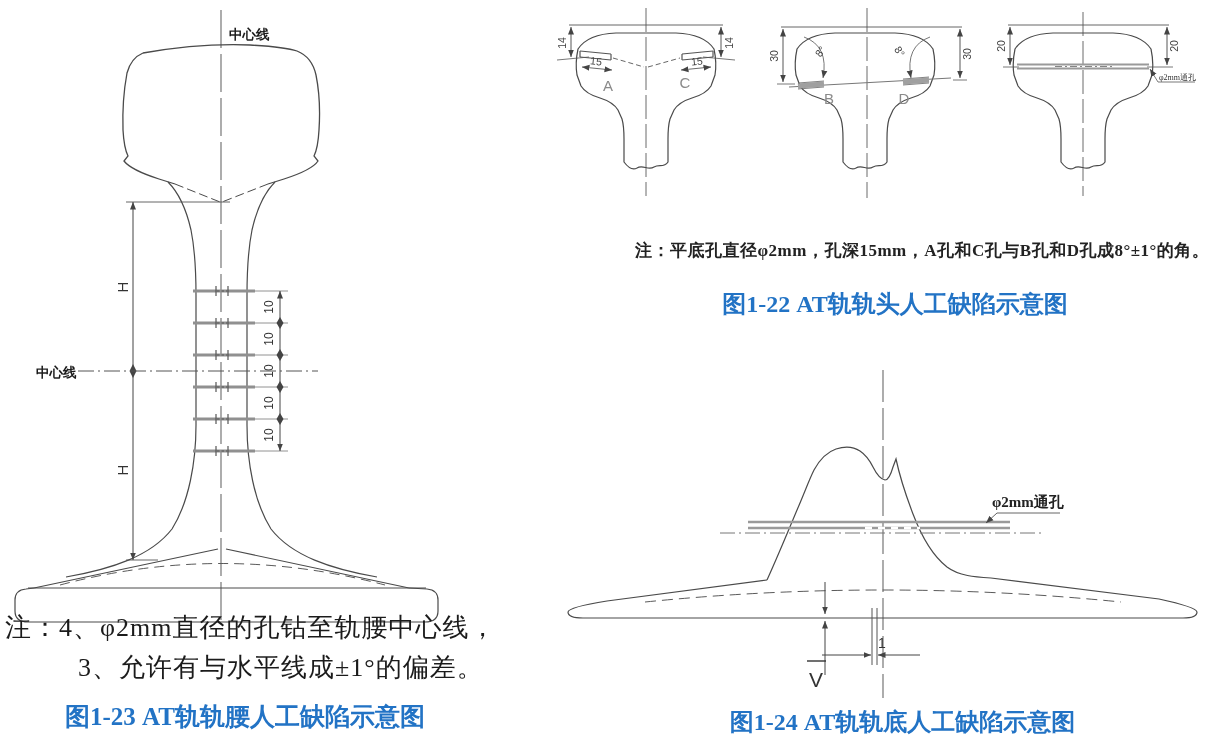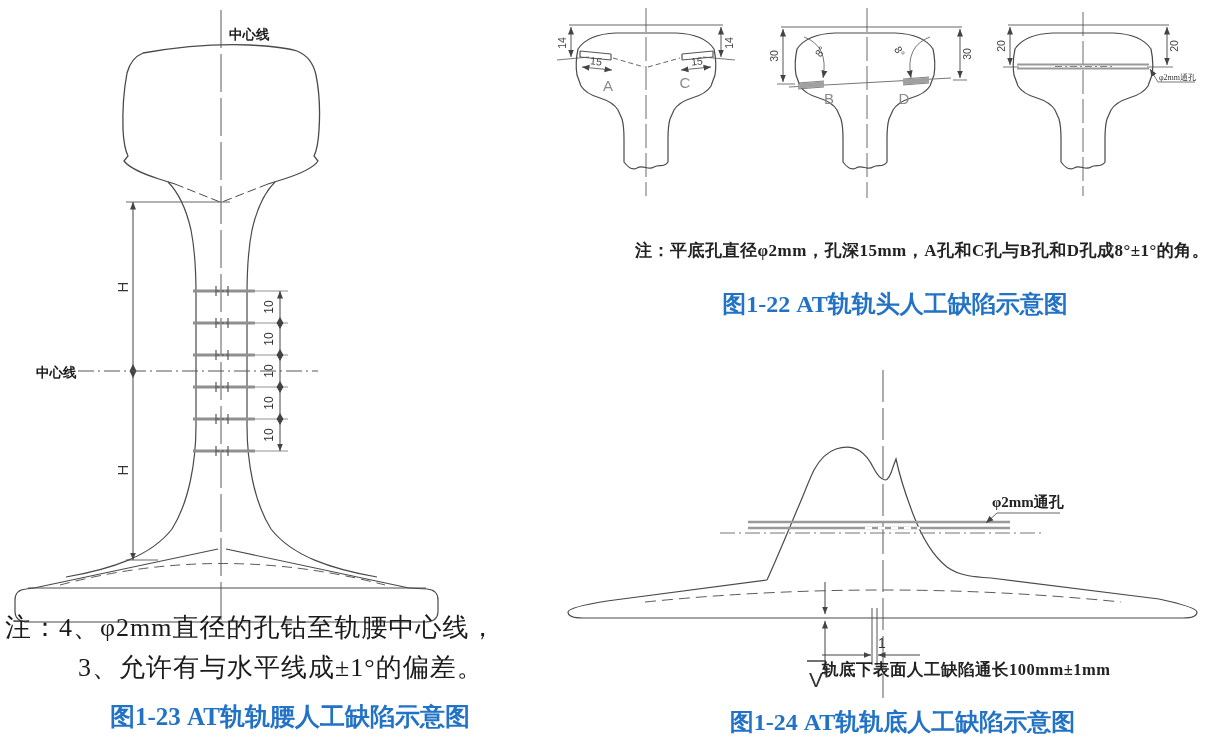--- a/index.html
+++ b/index.html
@@ -3,21 +3,21 @@
 <meta charset="utf-8">
 <style>
   html,body{margin:0;padding:0;background:#fff;}
   #stage{position:relative;width:1210px;height:750px;background:#ffffff;overflow:hidden;
          font-family:"Liberation Serif", serif;color:#1b1b1b;}
   .abs{position:absolute;}
   .note-large{font-size:26px;letter-spacing:1px;color:#1b1b1b;white-space:nowrap;}
   .note-med{font-size:17px;letter-spacing:0.5px;color:#222;white-space:nowrap;font-weight:600;}
   .note-small{font-size:16.5px;letter-spacing:0.5px;color:#222;white-space:nowrap;font-weight:600;}
   .caption{font-size:24px;font-weight:600;color:#2273c5;text-align:center;white-space:nowrap;}
-  .caption-left{font-size:25px;text-align:right;}
+  .caption-left{font-size:25px;}
   svg{position:absolute;overflow:visible;}
   svg text{font-family:"Liberation Sans", sans-serif;}
   .dimtxt{font-size:12px;fill:#333;}
   .dimtxt-sm{font-size:10.5px;fill:#444;}
   .cjk-sm{font-size:13.5px;fill:#1b1b1b;font-family:"Liberation Serif",serif;font-weight:600;}
   .letter{font-size:15px;fill:#8a8a8a;}
 </style>
 </head>
 <body>
 
@@ -242,16 +242,15 @@
 
     <g>
       <line x1="317" y1="278" x2="317" y2="335" stroke="#555" stroke-width="1"></line>
       <line x1="322" y1="278" x2="322" y2="335" stroke="#555" stroke-width="1"></line>
       <line x1="267" y1="325" x2="316" y2="325" stroke="#444" stroke-width="1" marker-end="url(#arw)"></line>
       <line x1="365" y1="325" x2="323" y2="325" stroke="#444" stroke-width="1" marker-end="url(#arw)"></line>
       <text class="dimtxt" text-anchor="middle" x="327" y="318" style="font-size:14px">1</text>
     </g>
   </svg>
 
-  <div class="abs note-small" style="left:822px;top:659px;">轨底下表面人工缺陷通长100mm±1mm</div>
   <div class="abs caption" style="left:575px;top:706px;width:655px;">图1-24  AT轨轨底人工缺陷示意图</div>
 
 </div>
 
 </body></html>

